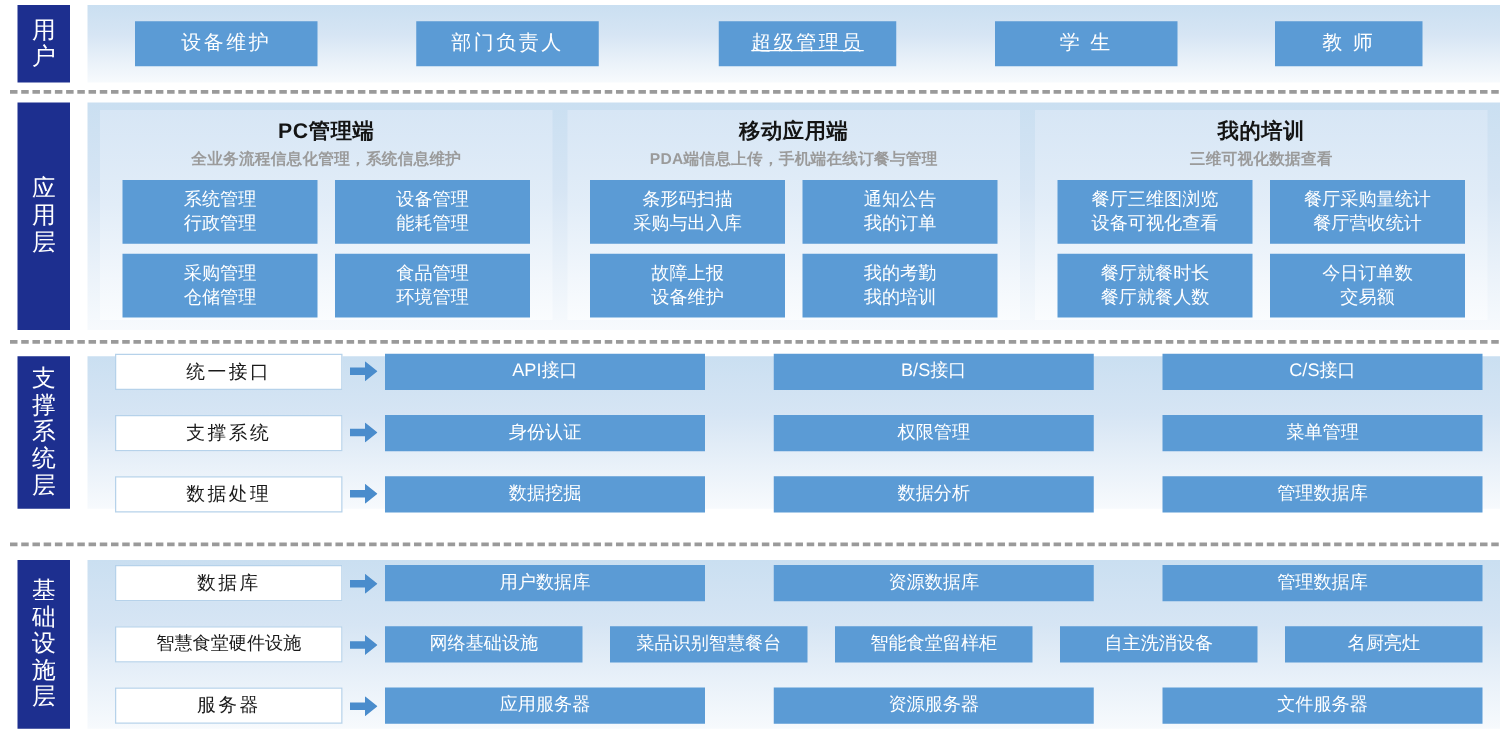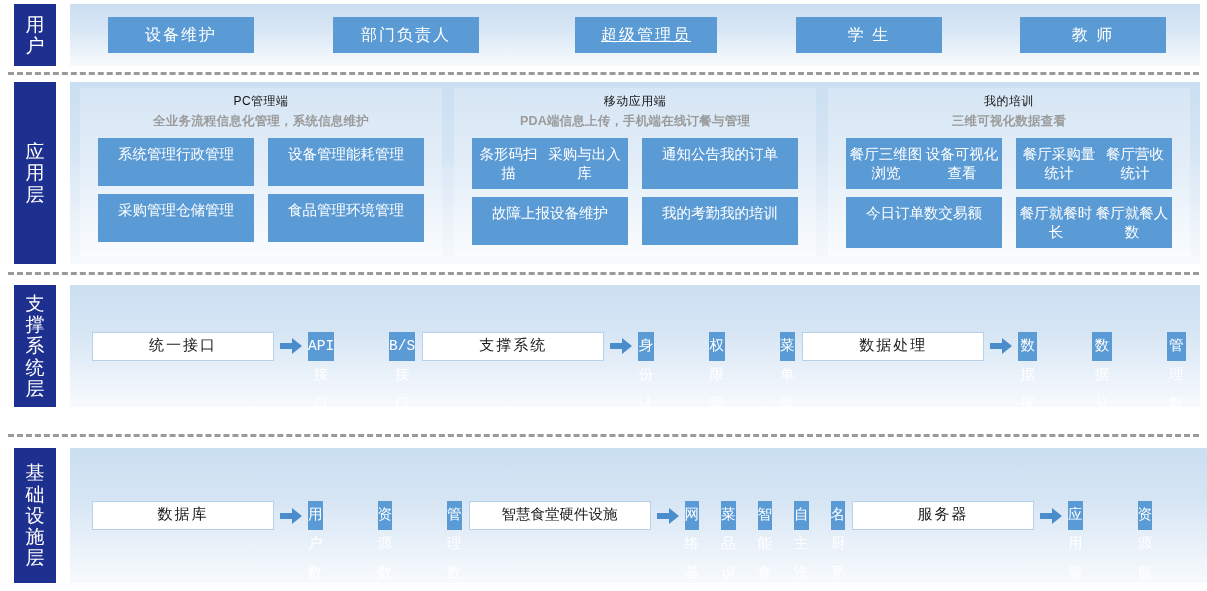--- a/index.html
+++ b/index.html
@@ -85,23 +85,23 @@
   }
   .app-col {
     flex: 1 1 0;
     background: linear-gradient(to bottom, #d7e6f5 0%, #e2edf8 45%, #f2f7fc 80%, #fafcfe 100%);
     display: flex;
     flex-direction: column;
     align-items: center;
     padding: 5px 10px 8px 10px;
   }
   .app-col-title {
-    font-size: 12px;
+    font-size: 17px;
     color: #141414;
-    font-weight: 400;
+    font-weight: 700;
     margin-bottom: 3px;
     letter-spacing: 0.5px;
   }
   .app-col-sub {
     font-size: 12.5px;
     color: #9b9b9b;
     margin-bottom: 8px;
     letter-spacing: 0.2px;
     font-weight: bold;
   }
@@ -114,35 +114,35 @@
   }
   .app-tile {
     background: #5b9bd5;
     color: #ffffff;
     font-size: 14.5px;
     line-height: 1.28;
     text-align: center;
     padding: 7px 2px;
     min-height: 48px;
     display: flex;
-    flex-direction: row;
+    flex-direction: column;
     justify-content: center;
   }
 
   
   .sup-layer { left: 14px; top: 285px; width: 1186px; height: 122px; }
   .inf-layer { left: 14px; top: 448px; width: 1186px; height: 135px; }
 
   .rows {
     padding: 10px 14px 10px 22px;
     display: flex;
-    gap: 7px;
+    flex-direction: column;
+    gap: 20px;
     height: 100%;
     justify-content: center;
-    font-family: Liberation Mono, monospace;
   }
   .row {
     display: flex;
     align-items: center;
   }
   .row-key {
     width: 182px;
     flex: 0 0 182px;
     background: #ffffff;
     border: 1px solid #b6d2ea;
@@ -194,21 +194,21 @@
         <span>用</span>
         <span>户</span>
       </div>
     </div>
     <div class="layer-body">
       <div class="user-row">
         <div class="user-chip" style="width:146px;margin-left:26px;">设备维护</div>
         <div class="user-chip" style="width:146px;margin-left:79px;">部门负责人</div>
         <div class="user-chip" style="width:142px;margin-left:96px;text-decoration:underline;">超级管理员</div>
         <div class="user-chip" style="width:146px;margin-left:79px;">学 生</div>
-        <div class="user-chip" style="width:146px;margin-left:78px;">教 师</div>
+        <div class="user-chip" style="width:118px;margin-left:78px;">教 师</div>
       </div>
     </div>
   </div>
 
   <div class="dashed-sep" style="top:72px;"></div>
 
   <div class="layer app-layer">
     <div class="layer-label">
       <div>
         <span>应</span>
@@ -271,26 +271,26 @@
           <div class="app-grid">
             <div class="app-tile">
               <span>餐厅三维图浏览</span>
               <span>设备可视化查看</span>
             </div>
             <div class="app-tile">
               <span>餐厅采购量统计</span>
               <span>餐厅营收统计</span>
             </div>
             <div class="app-tile">
+              <span>餐厅就餐时长</span>
+              <span>餐厅就餐人数</span>
+            </div>
+            <div class="app-tile">
               <span>今日订单数</span>
               <span>交易额</span>
-            </div>
-            <div class="app-tile">
-              <span>餐厅就餐时长</span>
-              <span>餐厅就餐人数</span>
             </div>
           </div>
         </div>
 
       </div>
     </div>
   </div>
 
   <div class="dashed-sep" style="top:272px;"></div>
 
@@ -310,20 +310,21 @@
         <div class="row">
           <div class="row-key">统一接口</div>
           <div class="arrow-icon">
             <svg width="22" height="16" viewBox="0 0 22 16" aria-hidden="true">
               <path d="M0 5 h12 V0 l10 8 -10 8 v-5 H0 Z" fill="#4a8ccc"></path>
             </svg>
           </div>
           <div class="row-tiles thirds">
             <div class="tile">API接口</div>
             <div class="tile">B/S接口</div>
+            <div class="tile">C/S接口</div>
           </div>
         </div>
 
         <div class="row">
           <div class="row-key">支撑系统</div>
           <div class="arrow-icon">
             <svg width="22" height="16" viewBox="0 0 22 16" aria-hidden="true">
               <path d="M0 5 h12 V0 l10 8 -10 8 v-5 H0 Z" fill="#4a8ccc"></path>
             </svg>
           </div>

